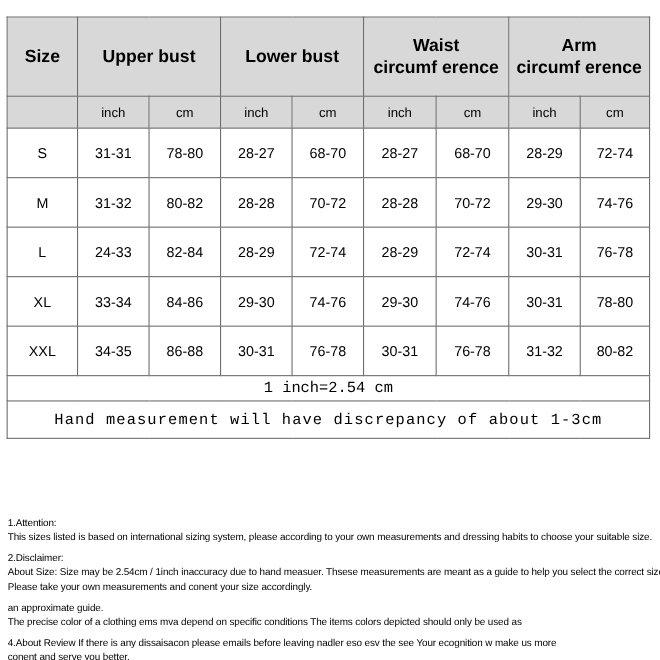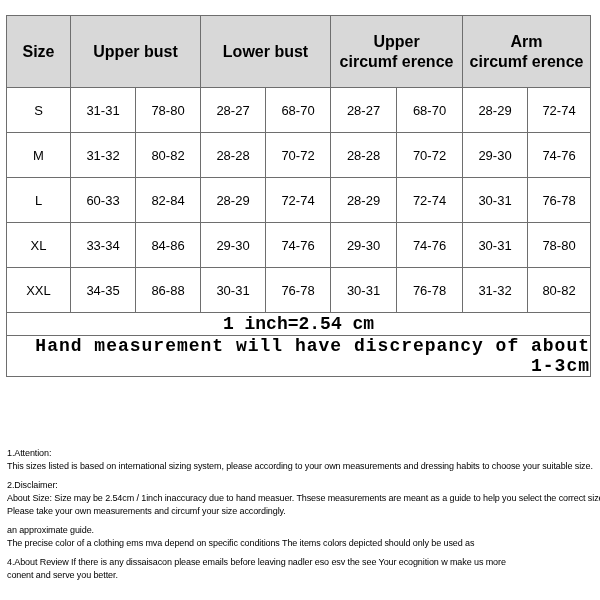--- a/index.html
+++ b/index.html
@@ -34,25 +34,25 @@
   tr.unit-row td {
     height: 29px;
     font-size: 12px;
   }
   tr.data-row td {
     height: 45px;
     font-size: 13px;
   }
   tr.note-row td {
     font-family: "Liberation Mono", "DejaVu Sans Mono", monospace;
-    font-weight: bold;
-    font-size: 18px;
+    font-weight: normal;
+    font-size: 14px;
   }
   tr.note-row.inch-row td { height: 23px; }
-  tr.note-row.hand-row td { height: 34px; letter-spacing: 1px; text-align: right; }
+  tr.note-row.hand-row td { height: 34px; letter-spacing: 1px; }
   .footnotes {
     margin: 70px 4px 0 7px;
     font-size: 9px;
     line-height: 13px;
     letter-spacing: -0.1px;
   }
   .fn-section { margin-bottom: 6px; }
   .fn-line { white-space: nowrap; }
 </style>
 </head>
@@ -69,27 +69,38 @@
     <col style="width:66px">
       <col style="width:65px">
       <col style="width:63px">
   </colgroup>
   <tbody>
     <tr class="group-row">
       <td class="hdr">Size</td>
       <td class="hdr" colspan="2">Upper bust</td>
       <td class="hdr" colspan="2">Lower bust</td>
       <td class="hdr" colspan="2">
-        <div>Upper</div>
+        <div>Waist</div>
         <div>circumf erence</div>
       </td>
       <td class="hdr" colspan="2">
         <div>Arm</div>
         <div>circumf erence</div>
       </td>
+    </tr>
+    <tr class="unit-row">
+      <td class="hdr"></td>
+      <td class="hdr">inch</td>
+      <td class="hdr">cm</td>
+      <td class="hdr">inch</td>
+      <td class="hdr">cm</td>
+      <td class="hdr">inch</td>
+      <td class="hdr">cm</td>
+      <td class="hdr">inch</td>
+      <td class="hdr">cm</td>
     </tr>
     <tr class="data-row">
       <td>S</td>
       <td>31-31</td>
       <td>78-80</td>
       <td>28-27</td>
       <td>68-70</td>
       <td>28-27</td>
       <td>68-70</td>
       <td>28-29</td>
@@ -101,21 +112,21 @@
       <td>80-82</td>
       <td>28-28</td>
       <td>70-72</td>
       <td>28-28</td>
       <td>70-72</td>
       <td>29-30</td>
       <td>74-76</td>
     </tr>
     <tr class="data-row">
       <td>L</td>
-      <td>60-33</td>
+      <td>24-33</td>
       <td>82-84</td>
       <td>28-29</td>
       <td>72-74</td>
       <td>28-29</td>
       <td>72-74</td>
       <td>30-31</td>
       <td>76-78</td>
     </tr>
     <tr class="data-row">
       <td>XL</td>
@@ -149,21 +160,21 @@
 </table>
 
 <div class="footnotes">
   <div class="fn-section">
     <div class="fn-line">1.Attention:</div>
     <div class="fn-line">This sizes listed is based on international sizing system, please according to your own measurements and dressing habits to choose your suitable size.</div>
   </div>
   <div class="fn-section">
     <div class="fn-line">2.Disclaimer:</div>
     <div class="fn-line">About Size: Size may be 2.54cm / 1inch inaccuracy due to hand measuer. Thsese measurements are meant as a guide to help you select the correct size.</div>
-    <div class="fn-line">Please take your own measurements and circumf your size accordingly.</div>
+    <div class="fn-line">Please take your own measurements and conent your size accordingly.</div>
   </div>
   <div class="fn-section">
     <div class="fn-line">an approximate guide.</div>
     <div class="fn-line">The precise color of a clothing ems mva depend on specific conditions The items colors depicted should only be used as</div>
   </div>
   <div class="fn-section">
     <div class="fn-line">4.About Review If there is any dissaisacon please emails before leaving nadler eso esv the see Your ecognition w make us more</div>
     <div class="fn-line">conent and serve you better.</div>
   </div>
 </div>

